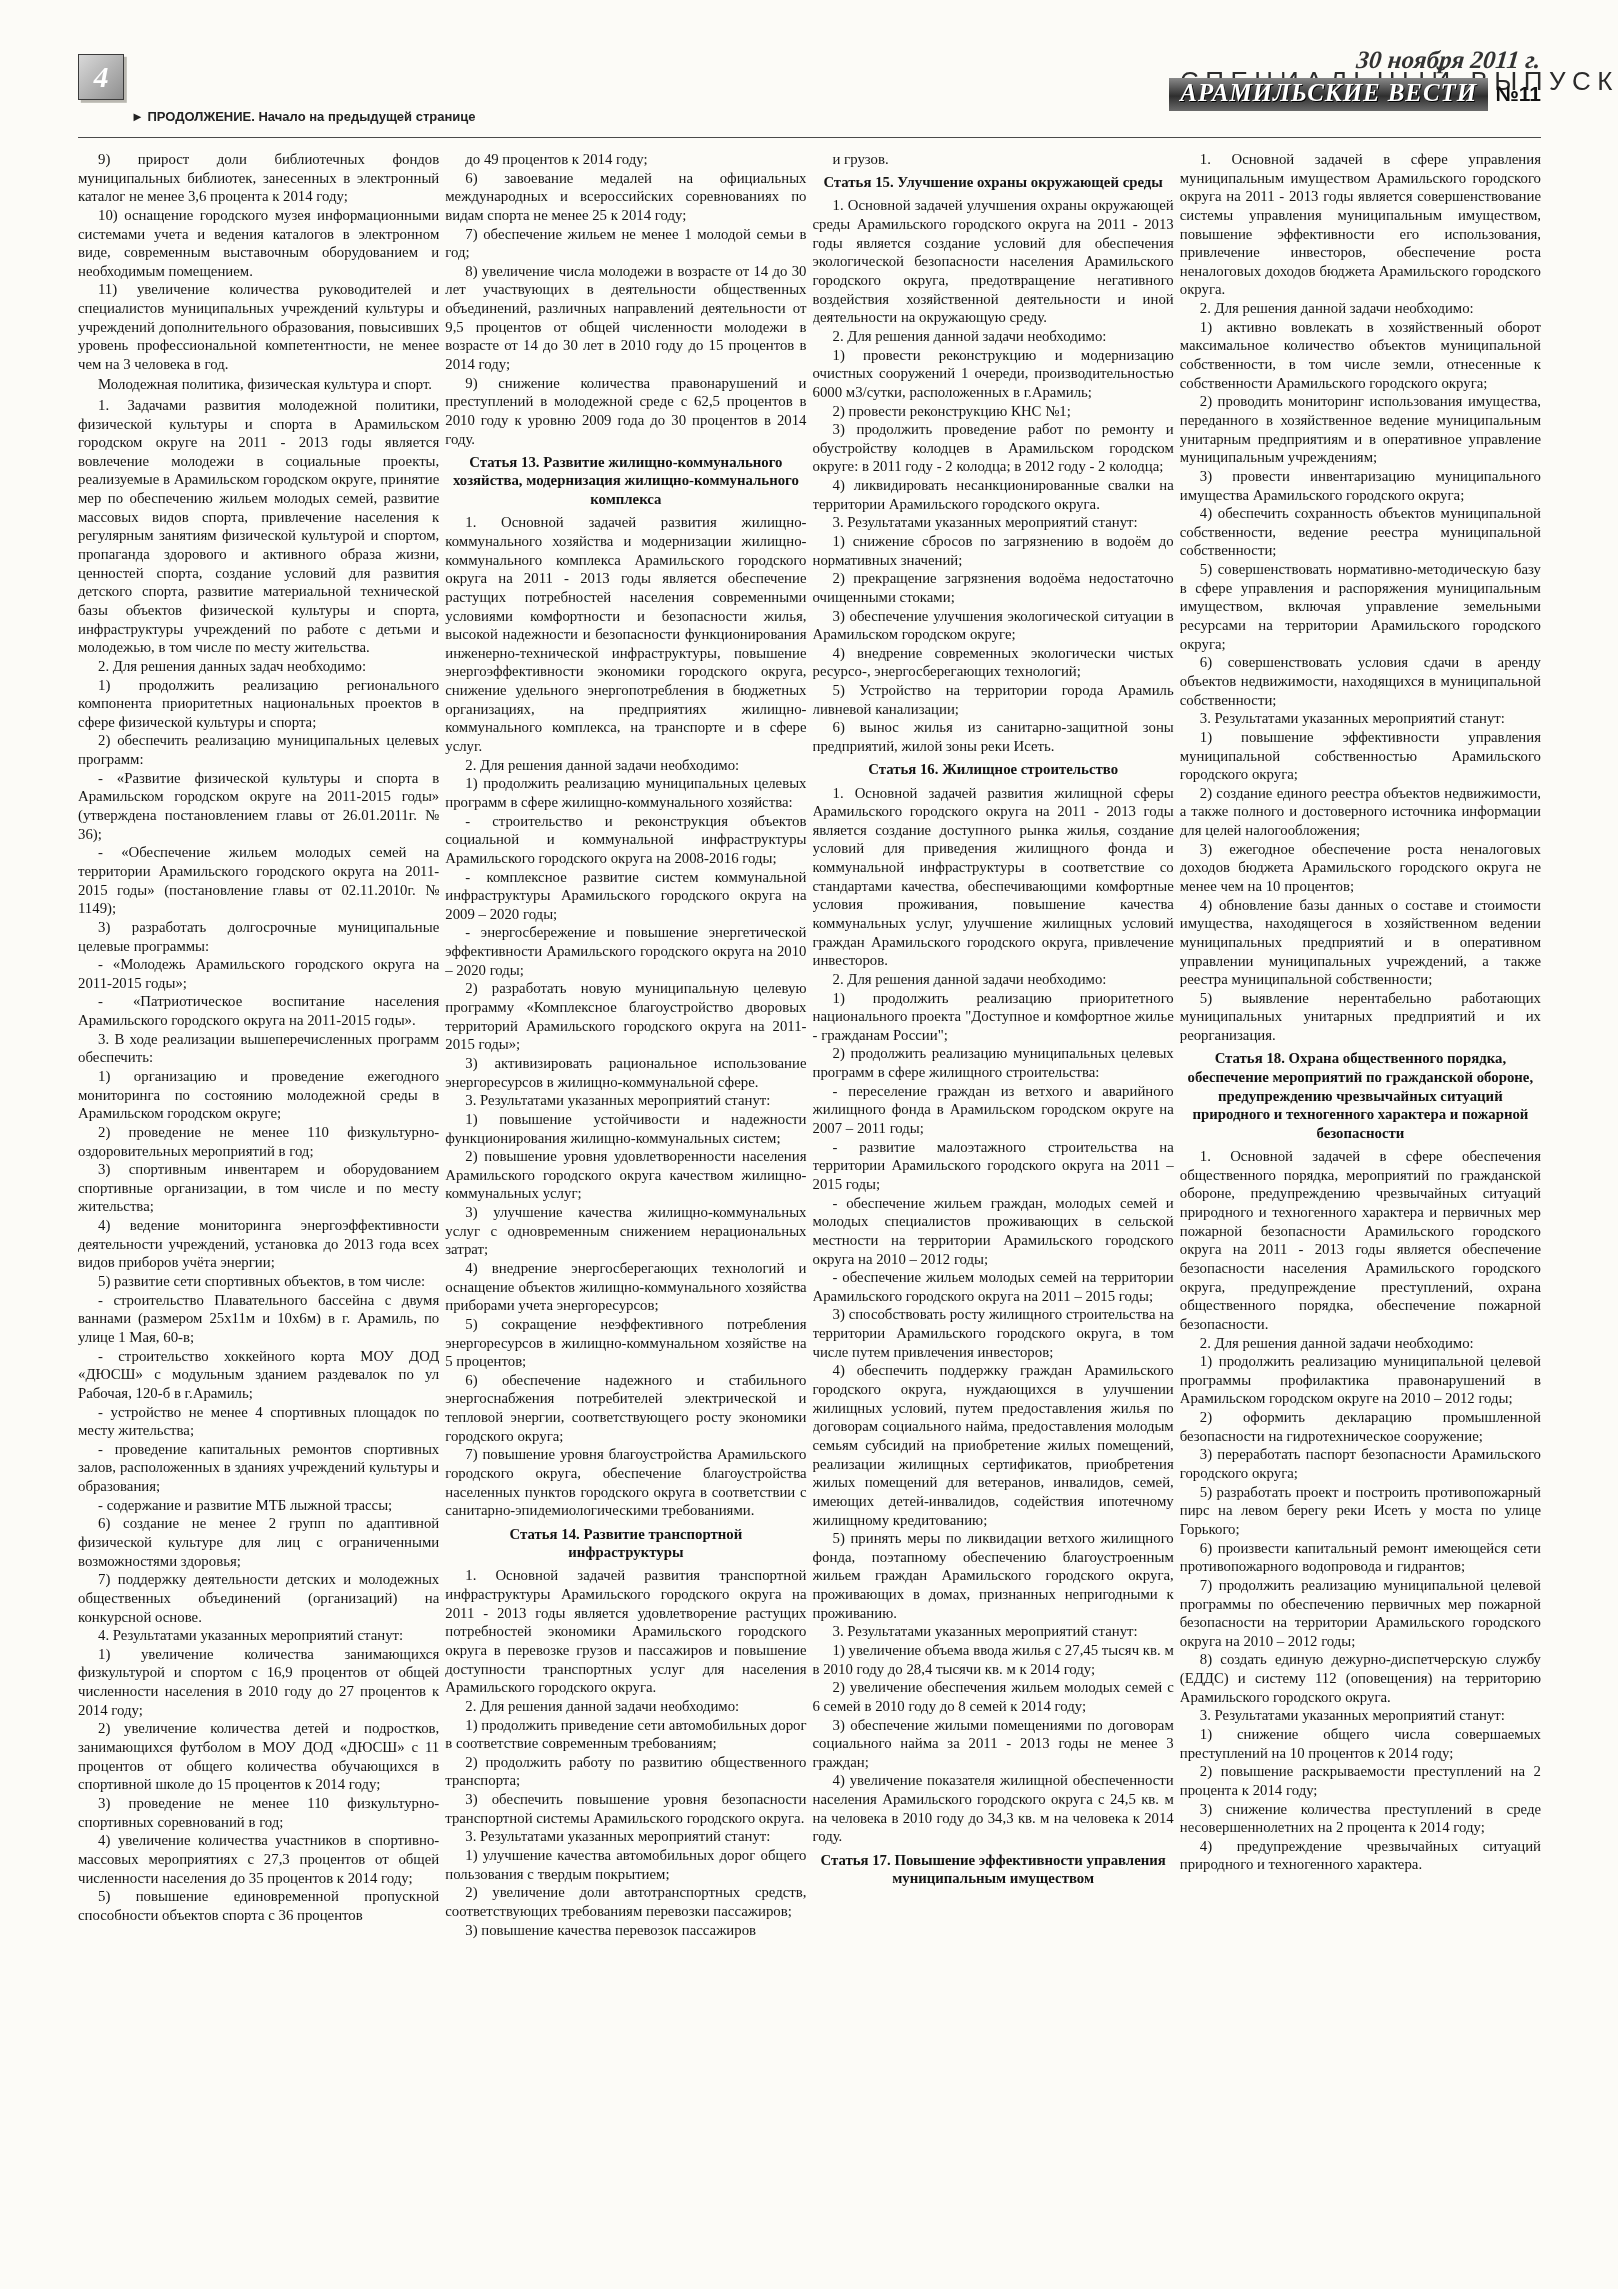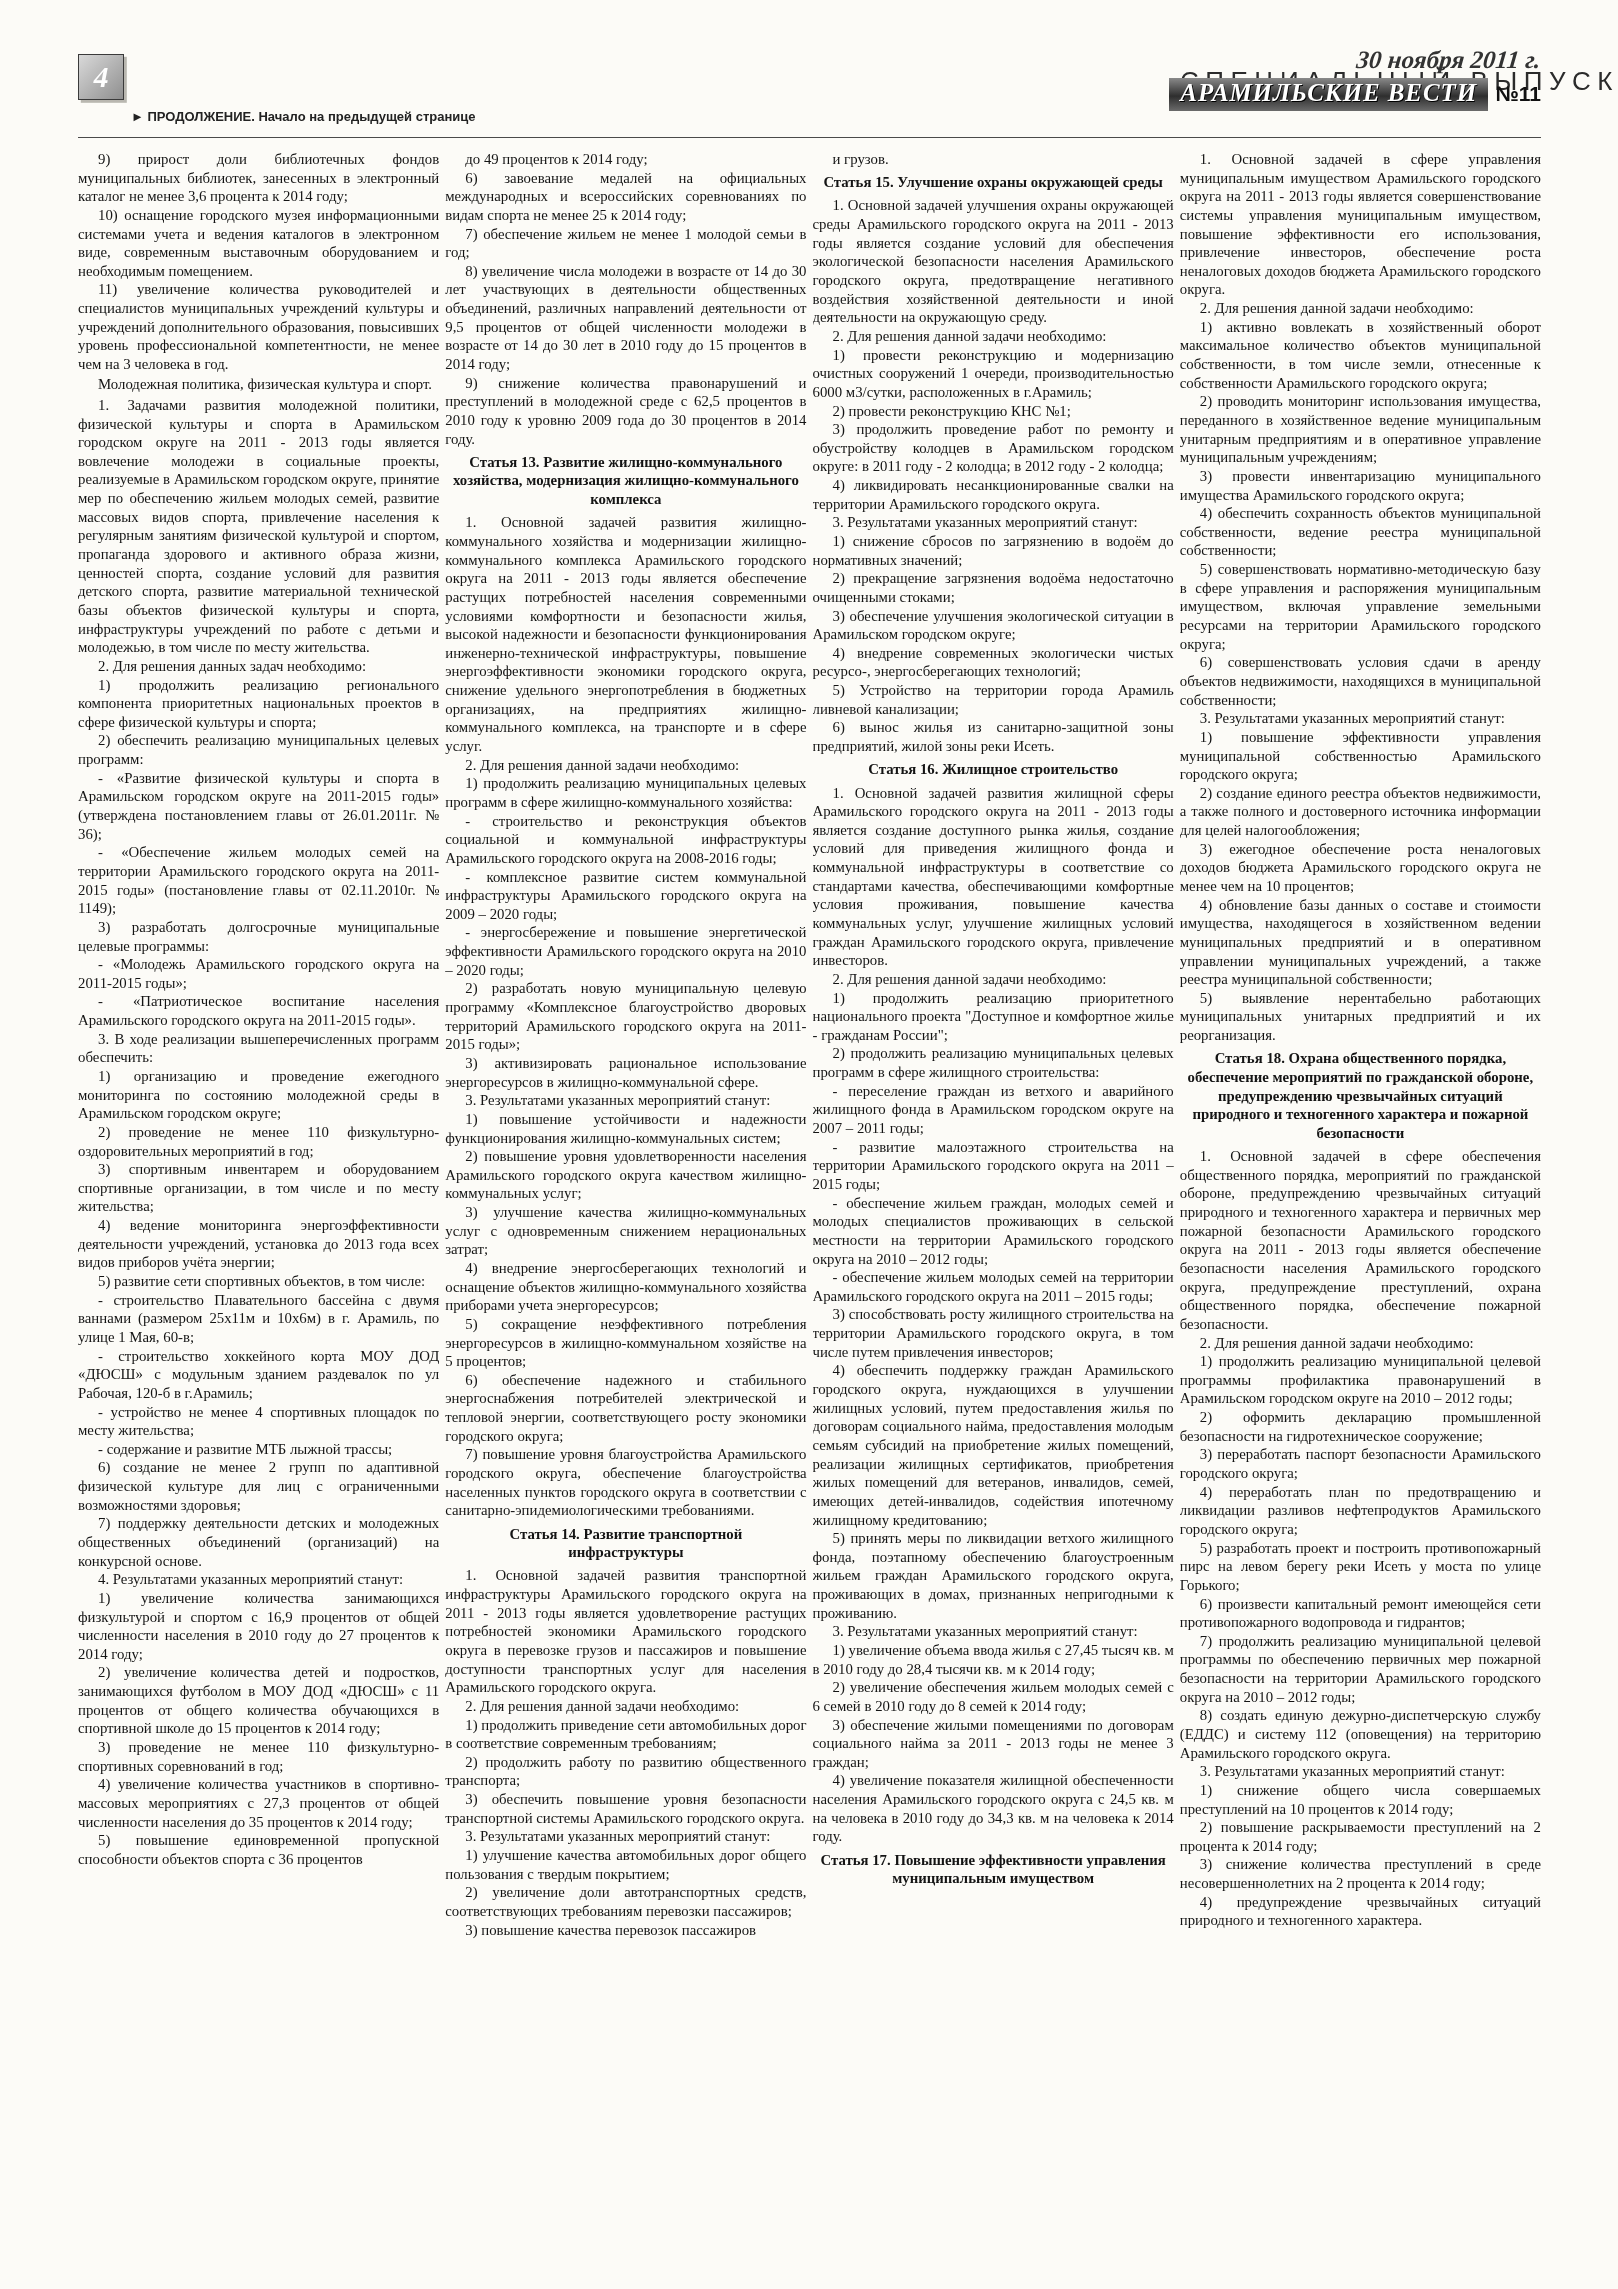--- a/index.html
+++ b/index.html
@@ -71,20 +71,21 @@
         <div class="para">- «Патриотическое воспитание населения Арамильского городского округа на 2011-2015 годы».</div>
         <div class="para">3. В ходе реализации вышеперечисленных программ обеспечить:</div>
         <div class="para">1) организацию и проведение ежегодного мониторинга по состоянию молодежной среды в Арамильском городском округе;</div>
         <div class="para">2) проведение не менее 110 физкультурно-оздоровительных мероприятий в год;</div>
         <div class="para">3) спортивным инвентарем и оборудованием спортивные организации, в том числе и по месту жительства;</div>
         <div class="para">4) ведение мониторинга энергоэффективности деятельности учреждений, установка до 2013 года всех видов приборов учёта энергии;</div>
         <div class="para">5) развитие сети спортивных объектов, в том числе:</div>
         <div class="para">- строительство Плавательного бассейна с двумя ваннами (размером 25х11м и 10х6м) в г. Арамиль, по улице 1 Мая, 60-в;</div>
         <div class="para">- строительство хоккейного корта МОУ ДОД «ДЮСШ» с модульным зданием раздевалок по ул Рабочая, 120-б в г.Арамиль;</div>
         <div class="para">- устройство не менее 4 спортивных площадок по месту жительства;</div>
+        <div class="para">- проведение капитальных ремонтов спортивных залов, расположенных в зданиях учреждений культуры и образования;</div>
         <div class="para">- содержание и развитие МТБ лыжной трассы;</div>
         <div class="para">6) создание не менее 2 групп по адаптивной физической культуре для лиц с ограниченными возможностями здоровья;</div>
         <div class="para">7) поддержку деятельности детских и молодежных общественных объединений (организаций) на конкурсной основе.</div>
         <div class="para">4. Результатами указанных мероприятий станут:</div>
         <div class="para">1) увеличение количества занимающихся физкультурой и спортом с 16,9 процентов от общей численности населения в 2010 году до 27 процентов к 2014 году;</div>
         <div class="para">2) увеличение количества детей и подростков, занимающихся футболом в МОУ ДОД «ДЮСШ» с 11 процентов от общего количества обучающихся в спортивной школе до 15 процентов к 2014 году;</div>
         <div class="para">3) проведение не менее 110 физкультурно-спортивных соревнований в год;</div>
         <div class="para">4) увеличение количества участников в спортивно-массовых мероприятиях с 27,3 процентов от общей численности населения до 35 процентов к 2014 году;</div>
         <div class="para">5) повышение единовременной пропускной способности объектов спорта с 36 процентов</div>
       </div>
@@ -171,21 +172,20 @@
         <div class="para">2) создание единого реестра объектов недвижимости, а также полного и достоверного источника информации для целей налогообложения;</div>
         <div class="para">3) ежегодное обеспечение роста неналоговых доходов бюджета Арамильского городского округа не менее чем на 10 процентов;</div>
         <div class="para">4) обновление базы данных о составе и стоимости имущества, находящегося в хозяйственном ведении муниципальных предприятий и в оперативном управлении муниципальных учреждений, а также реестра муниципальной собственности;</div>
         <div class="para">5) выявление нерентабельно работающих муниципальных унитарных предприятий и их реорганизация.</div>
         <div class="article-heading">Статья 18. Охрана общественного порядка, обеспечение мероприятий по гражданской обороне, предупреждению чрезвычайных ситуаций природного и техногенного характера и пожарной безопасности</div>
         <div class="para">1. Основной задачей в сфере обеспечения общественного порядка, мероприятий по гражданской обороне, предупреждению чрезвычайных ситуаций природного и техногенного характера и первичных мер пожарной безопасности Арамильского городского округа на 2011 - 2013 годы является обеспечение безопасности населения Арамильского городского округа, предупреждение преступлений, охрана общественного порядка, обеспечение пожарной безопасности.</div>
         <div class="para">2. Для решения данной задачи необходимо:</div>
         <div class="para">1) продолжить реализацию муниципальной целевой программы профилактика правонарушений в Арамильском городском округе на 2010 – 2012 годы;</div>
         <div class="para">2) оформить декларацию промышленной безопасности на гидротехническое сооружение;</div>
         <div class="para">3) переработать паспорт безопасности Арамильского городского округа;</div>
-        <div class="para">4) переработать план по предотвращению и ликвидации разливов нефтепродуктов Арамильского городского округа;</div>
         <div class="para">5) разработать проект и построить противопожарный пирс на левом берегу реки Исеть у моста по улице Горького;</div>
         <div class="para">6) произвести капитальный ремонт имеющейся сети противопожарного водопровода и гидрантов;</div>
         <div class="para">7) продолжить реализацию муниципальной целевой программы по обеспечению первичных мер пожарной безопасности на территории Арамильского городского округа на 2010 – 2012 годы;</div>
         <div class="para">8) создать единую дежурно-диспетчерскую службу (ЕДДС) и систему 112 (оповещения) на территорию Арамильского городского округа.</div>
         <div class="para">3. Результатами указанных мероприятий станут:</div>
         <div class="para">1) снижение общего числа совершаемых преступлений на 10 процентов к 2014 году;</div>
         <div class="para">2) повышение раскрываемости преступлений на 2 процента к 2014 году;</div>
         <div class="para">3) снижение количества преступлений в среде несовершеннолетних на 2 процента к 2014 году;</div>
         <div class="para">4) предупреждение чрезвычайных ситуаций природного и техногенного характера.</div>
       </div>

